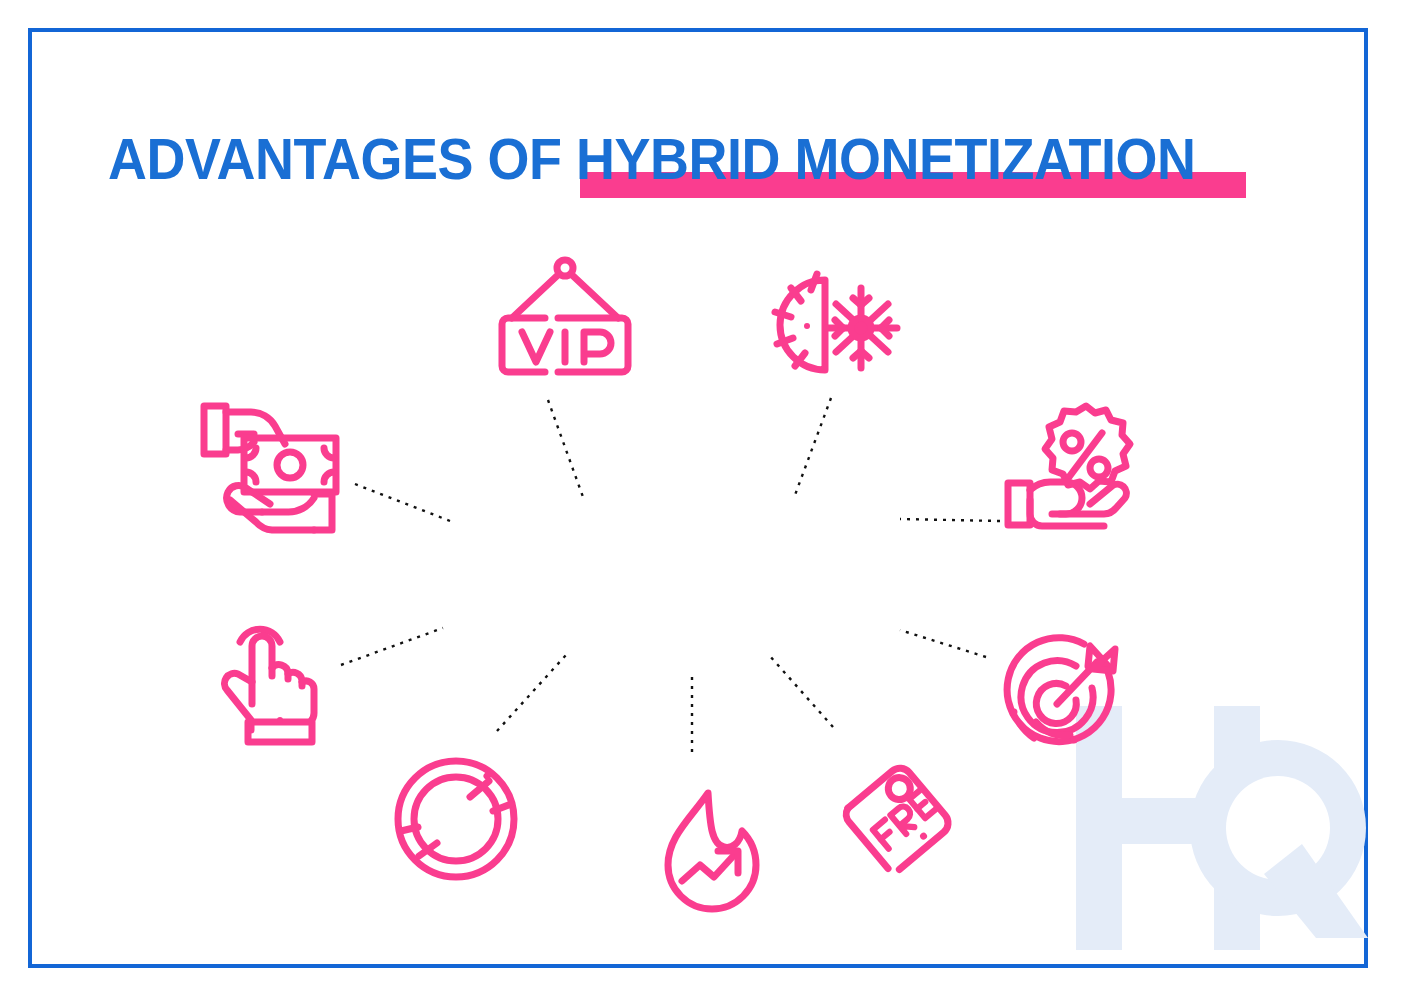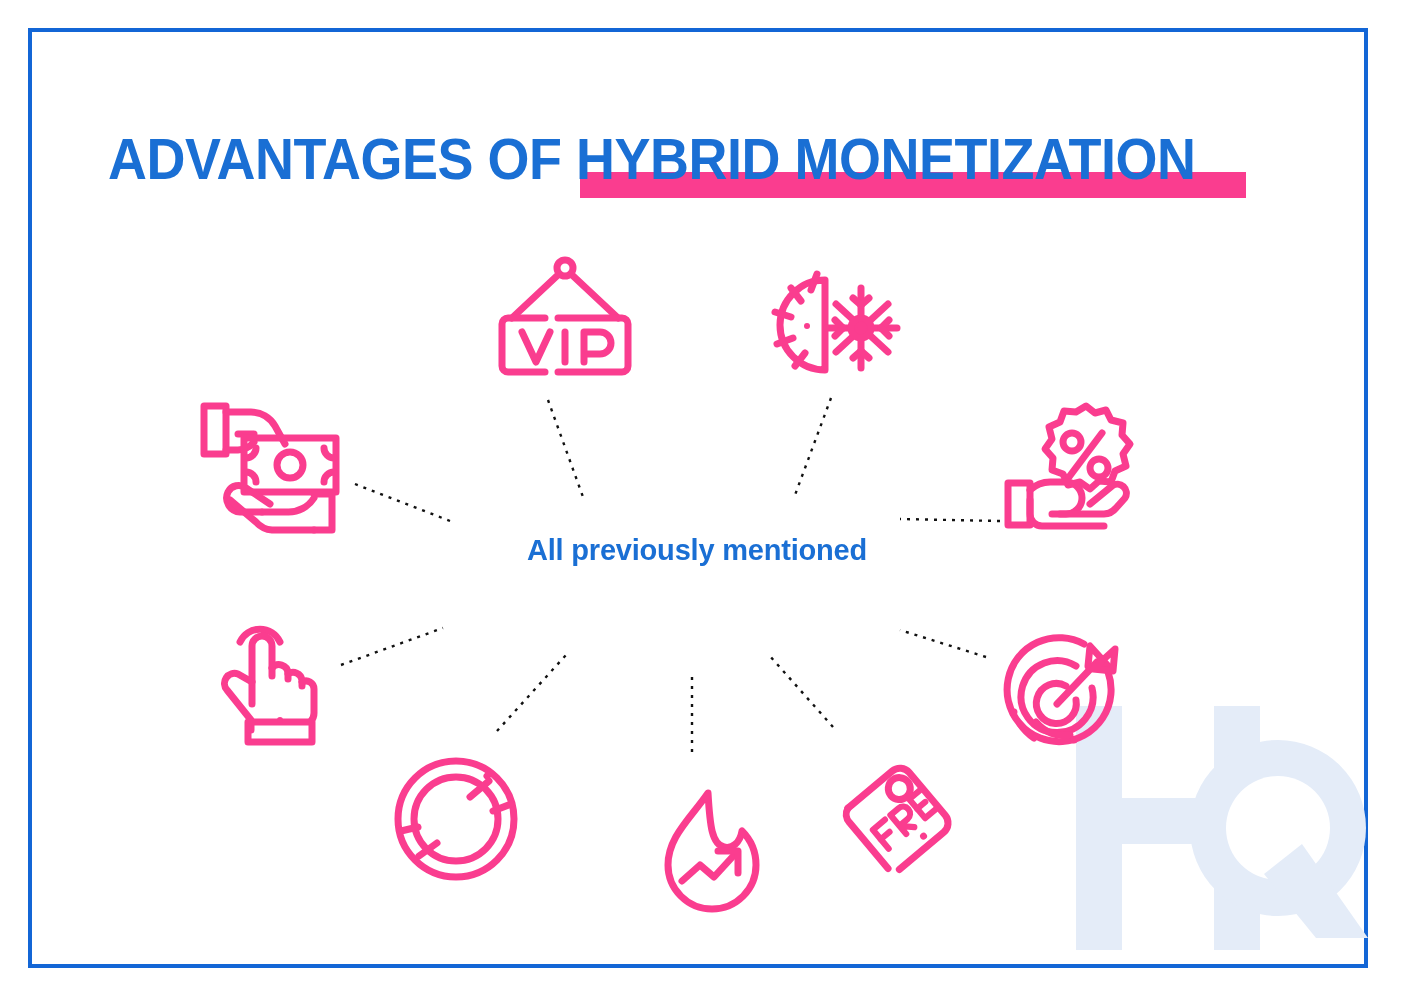--- a/index.html
+++ b/index.html
@@ -146,21 +146,20 @@
 
     <line x1="497" y1="731" x2="566" y2="655"></line>
 
     <line x1="692" y1="752" x2="692" y2="672"></line>
 
     <line x1="833" y1="727" x2="769" y2="655"></line>
   </g>
 </svg>
 
 <div id="center-text">
-  <div>All previously mentioned</div>
 </div>
 
 <div class="icon-node" style="left:490px; top:256px;">
   <svg width="150" height="130" viewBox="0 0 150 130">
     <circle class="ic" cx="75" cy="12" r="8"></circle>
     <path class="ic" d="M69 18 L22 62"></path>
     <path class="ic" d="M81 18 L128 62"></path>
     <path class="ic" d="M55 62 H18 a6 6 0 0 0 -6 6 V110 a6 6 0 0 0 6 6 H55"></path>
     <path class="ic" d="M68 62 H132 a6 6 0 0 1 6 6 V110 a6 6 0 0 1 -6 6 H68"></path>
     <path class="ic" d="M32 76 L46 106 L60 76"></path>

